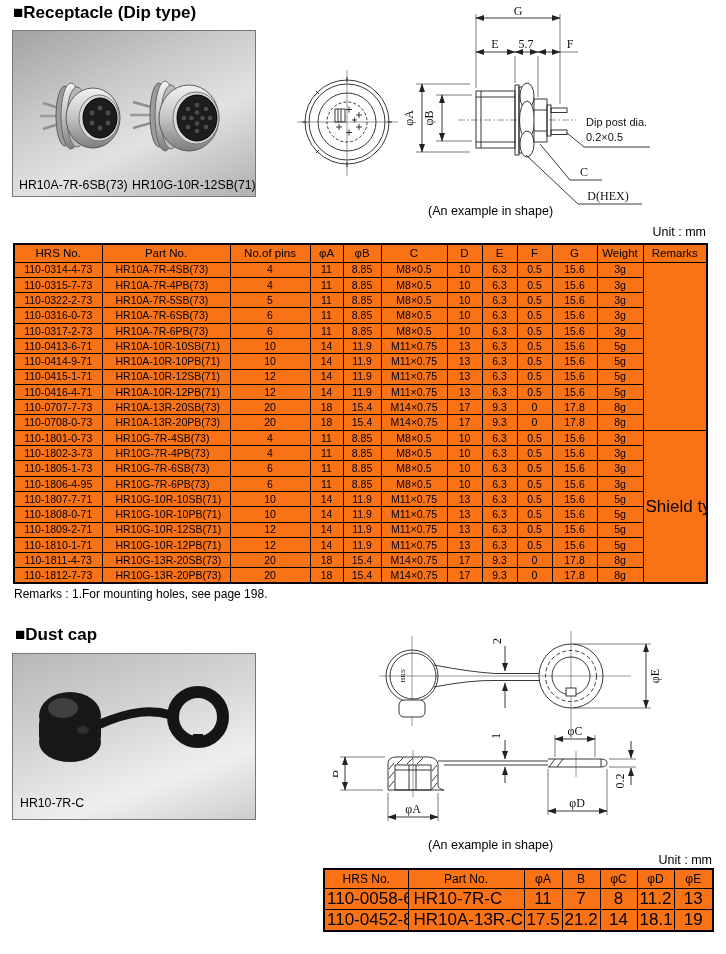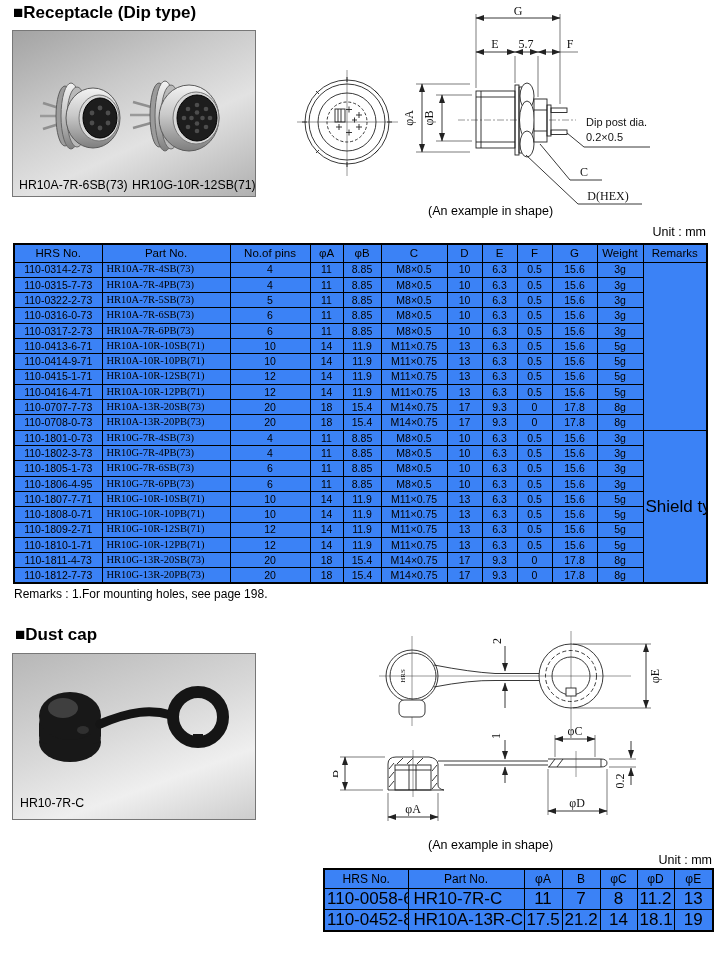--- a/index.html
+++ b/index.html
@@ -25,27 +25,27 @@
   .drawing text.sans{font-family:"Liberation Sans",sans-serif;font-size:11px;}
   .drawing .fillw{fill:#fff;}
 
   .caption{position:absolute;font-size:12.5px;color:#000;white-space:nowrap;}
   #caption-receptacle{left:428px;top:204px;}
   #caption-dustcap{left:428px;top:838px;}
   .unit{position:absolute;width:112px;text-align:right;font-size:12.5px;color:#000;}
   #unit-receptacle{left:594px;top:225px;}
   #unit-dustcap{left:600px;top:853px;}
 
-  .dtable{position:absolute;border-collapse:collapse;table-layout:fixed;background:#3b82f6;}
+  .dtable{position:absolute;border-collapse:collapse;table-layout:fixed;background:#f97316;}
   .dtable th,.dtable td{border:1px solid #000;font-weight:normal;text-align:center;
       padding:0 2px;white-space:nowrap;overflow:hidden;box-sizing:border-box;color:#000;}
   #main-table{left:13px;top:243px;width:693px;border:2px solid #000;}
   #main-table th{height:18px;font-size:11.5px;}
   #main-table td{height:15.3px;font-size:10.5px;line-height:1;}
-  #main-table td:nth-child(2){text-align:left;padding-left:4px;font-family:Liberation Serif, serif;}
+  #main-table td:nth-child(2){text-align:left;padding-left:13px;}
   #main-table td.remarks-span{font-size:17px;text-align:center;}
   #cap-table{left:323px;top:868px;width:389px;border:2px solid #000;}
   #cap-table th{height:19px;font-size:12px;}
   #cap-table td{height:20px;font-size:17px;}
   #cap-table td:nth-child(2){text-align:left;padding-left:5px;}
 
   .remarks{position:absolute;left:14px;top:587px;font-size:12px;line-height:14.5px;color:#000;}
   .remarks .l2{padding-left:56px;}
 </style>
 </head>
@@ -231,21 +231,21 @@
           <th>D</th>
           <th>E</th>
           <th>F</th>
           <th>G</th>
           <th>Weight</th>
           <th>Remarks</th>
         </tr>
     </thead>
     <tbody>
         <tr>
-          <td>110-0314-2-73</td>
+          <td>110-0314-4-73</td>
           <td>HR10A-7R-4SB(73)</td>
           <td>4</td>
           <td>11</td>
           <td>8.85</td>
           <td>M8×0.5</td>
           <td>10</td>
           <td>6.3</td>
           <td>0.5</td>
           <td>15.6</td>
           <td>3g</td>

